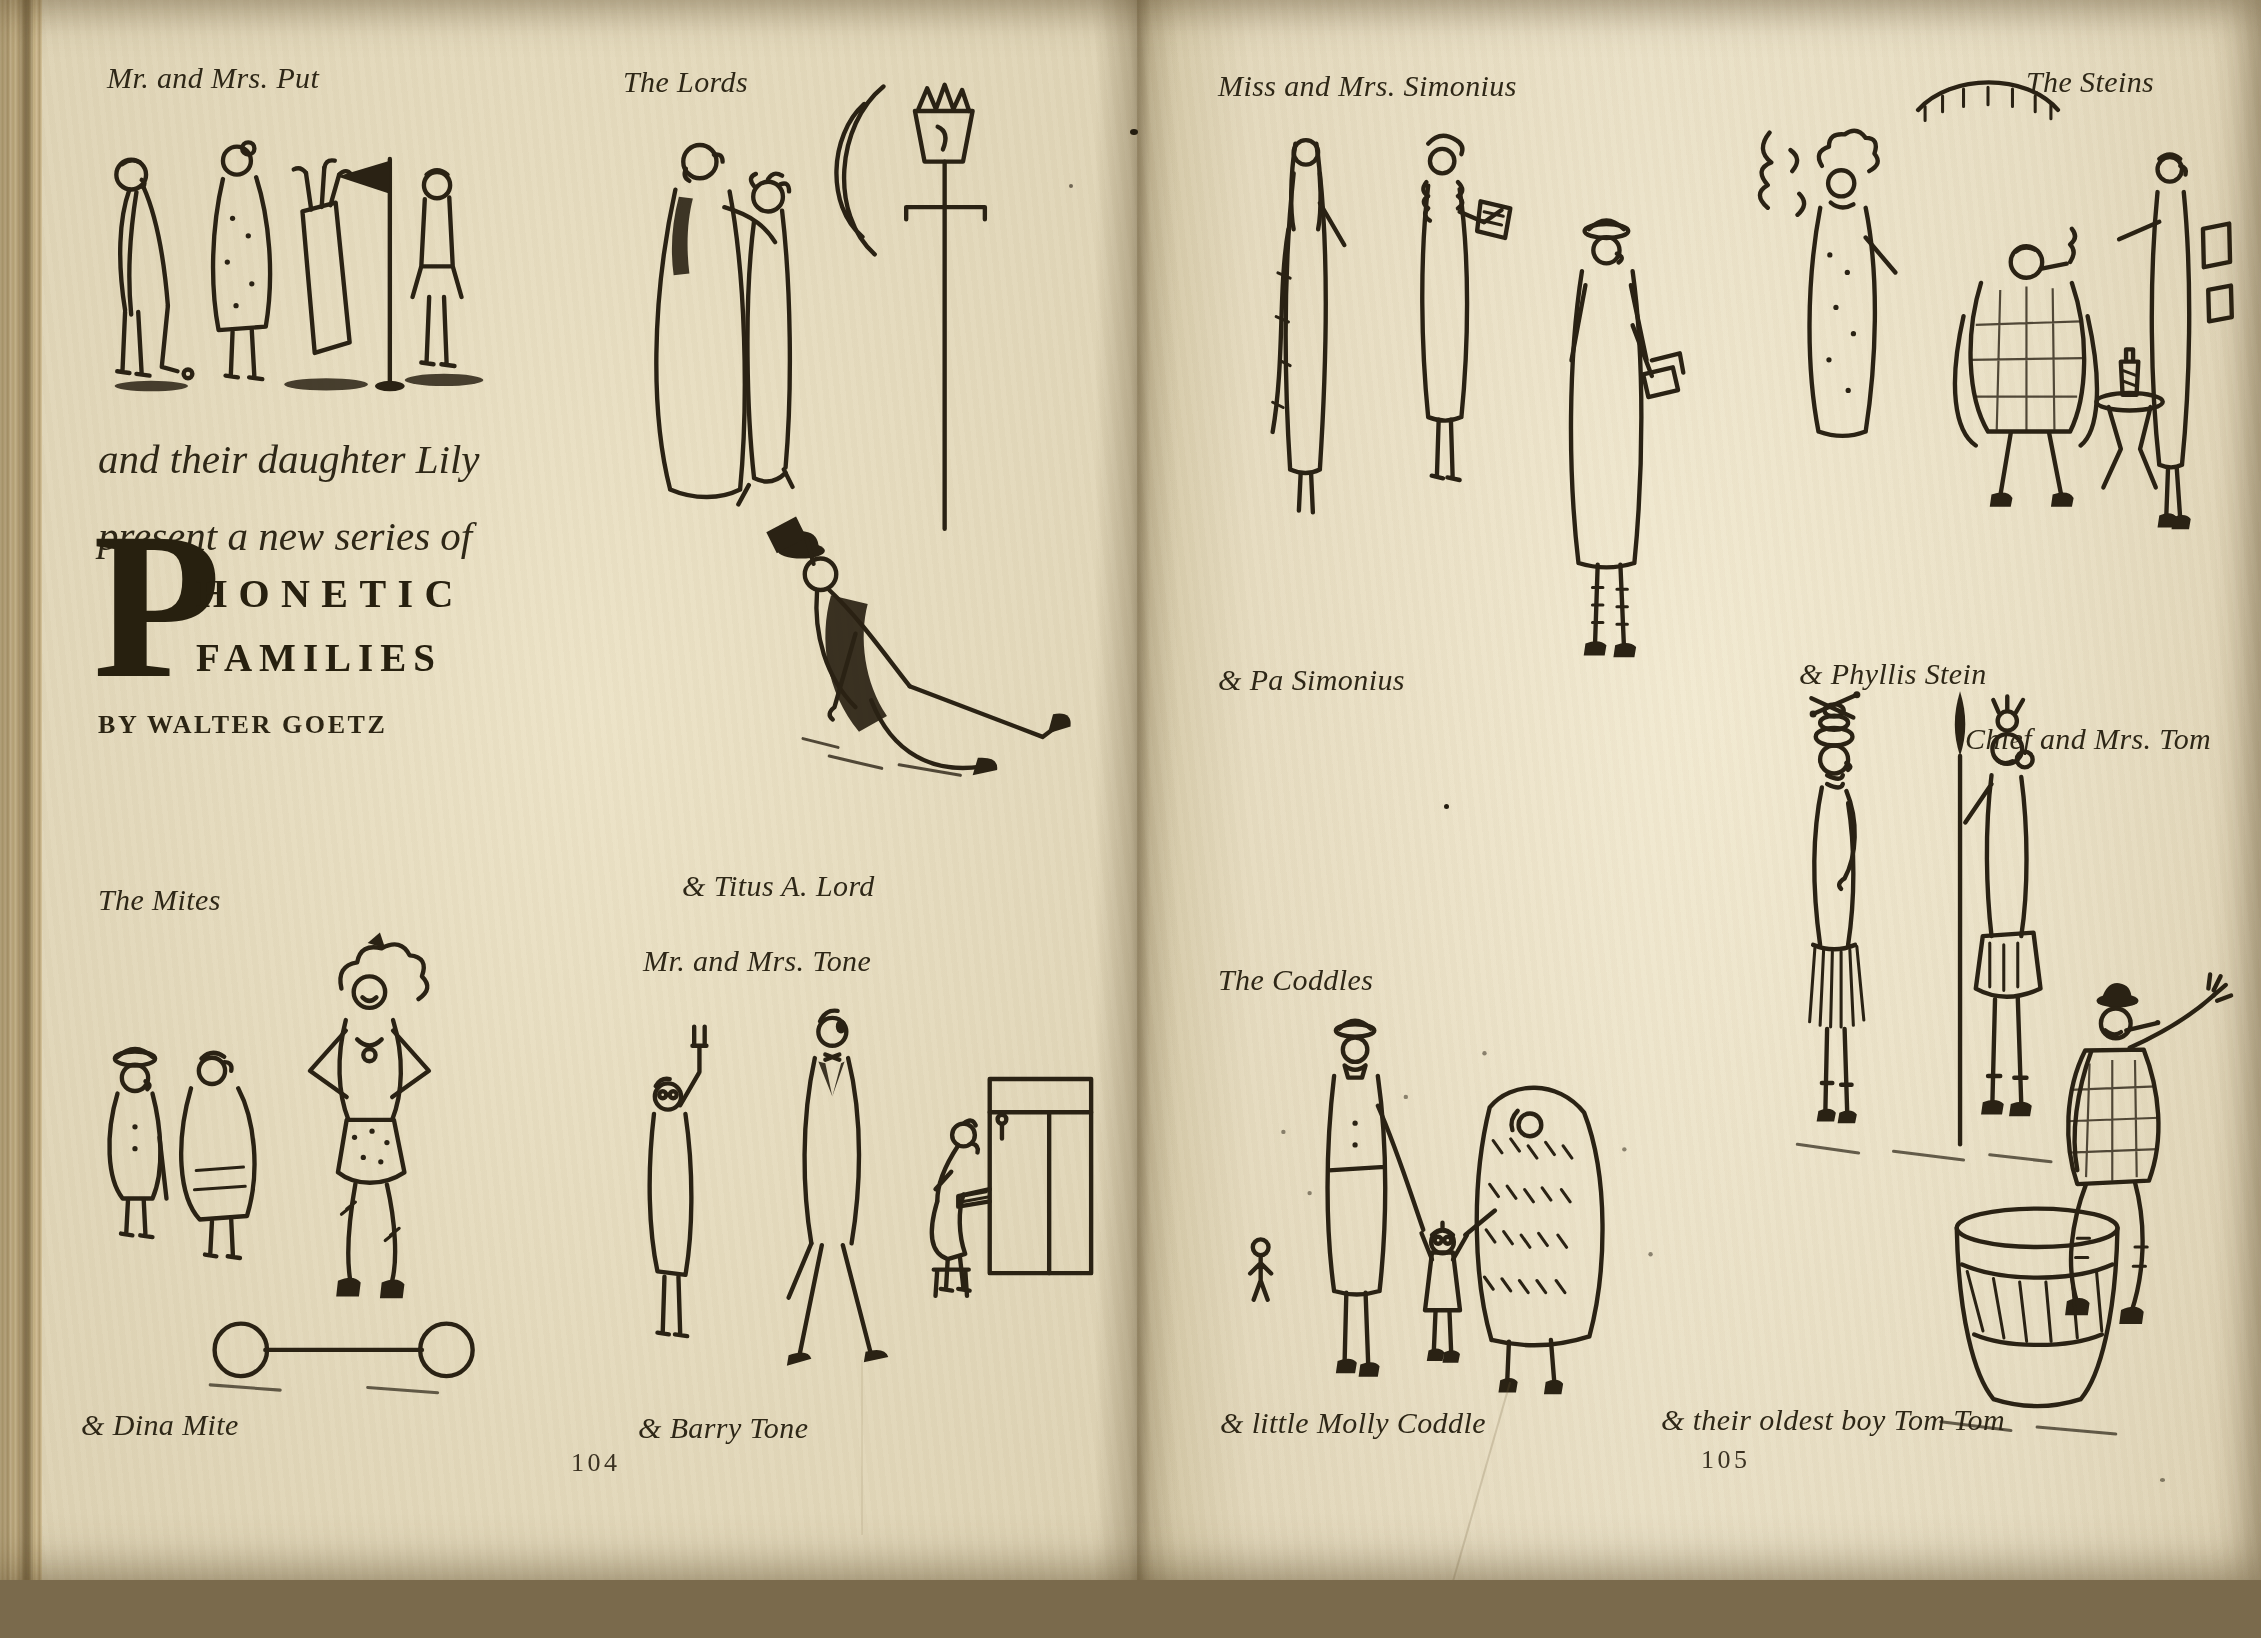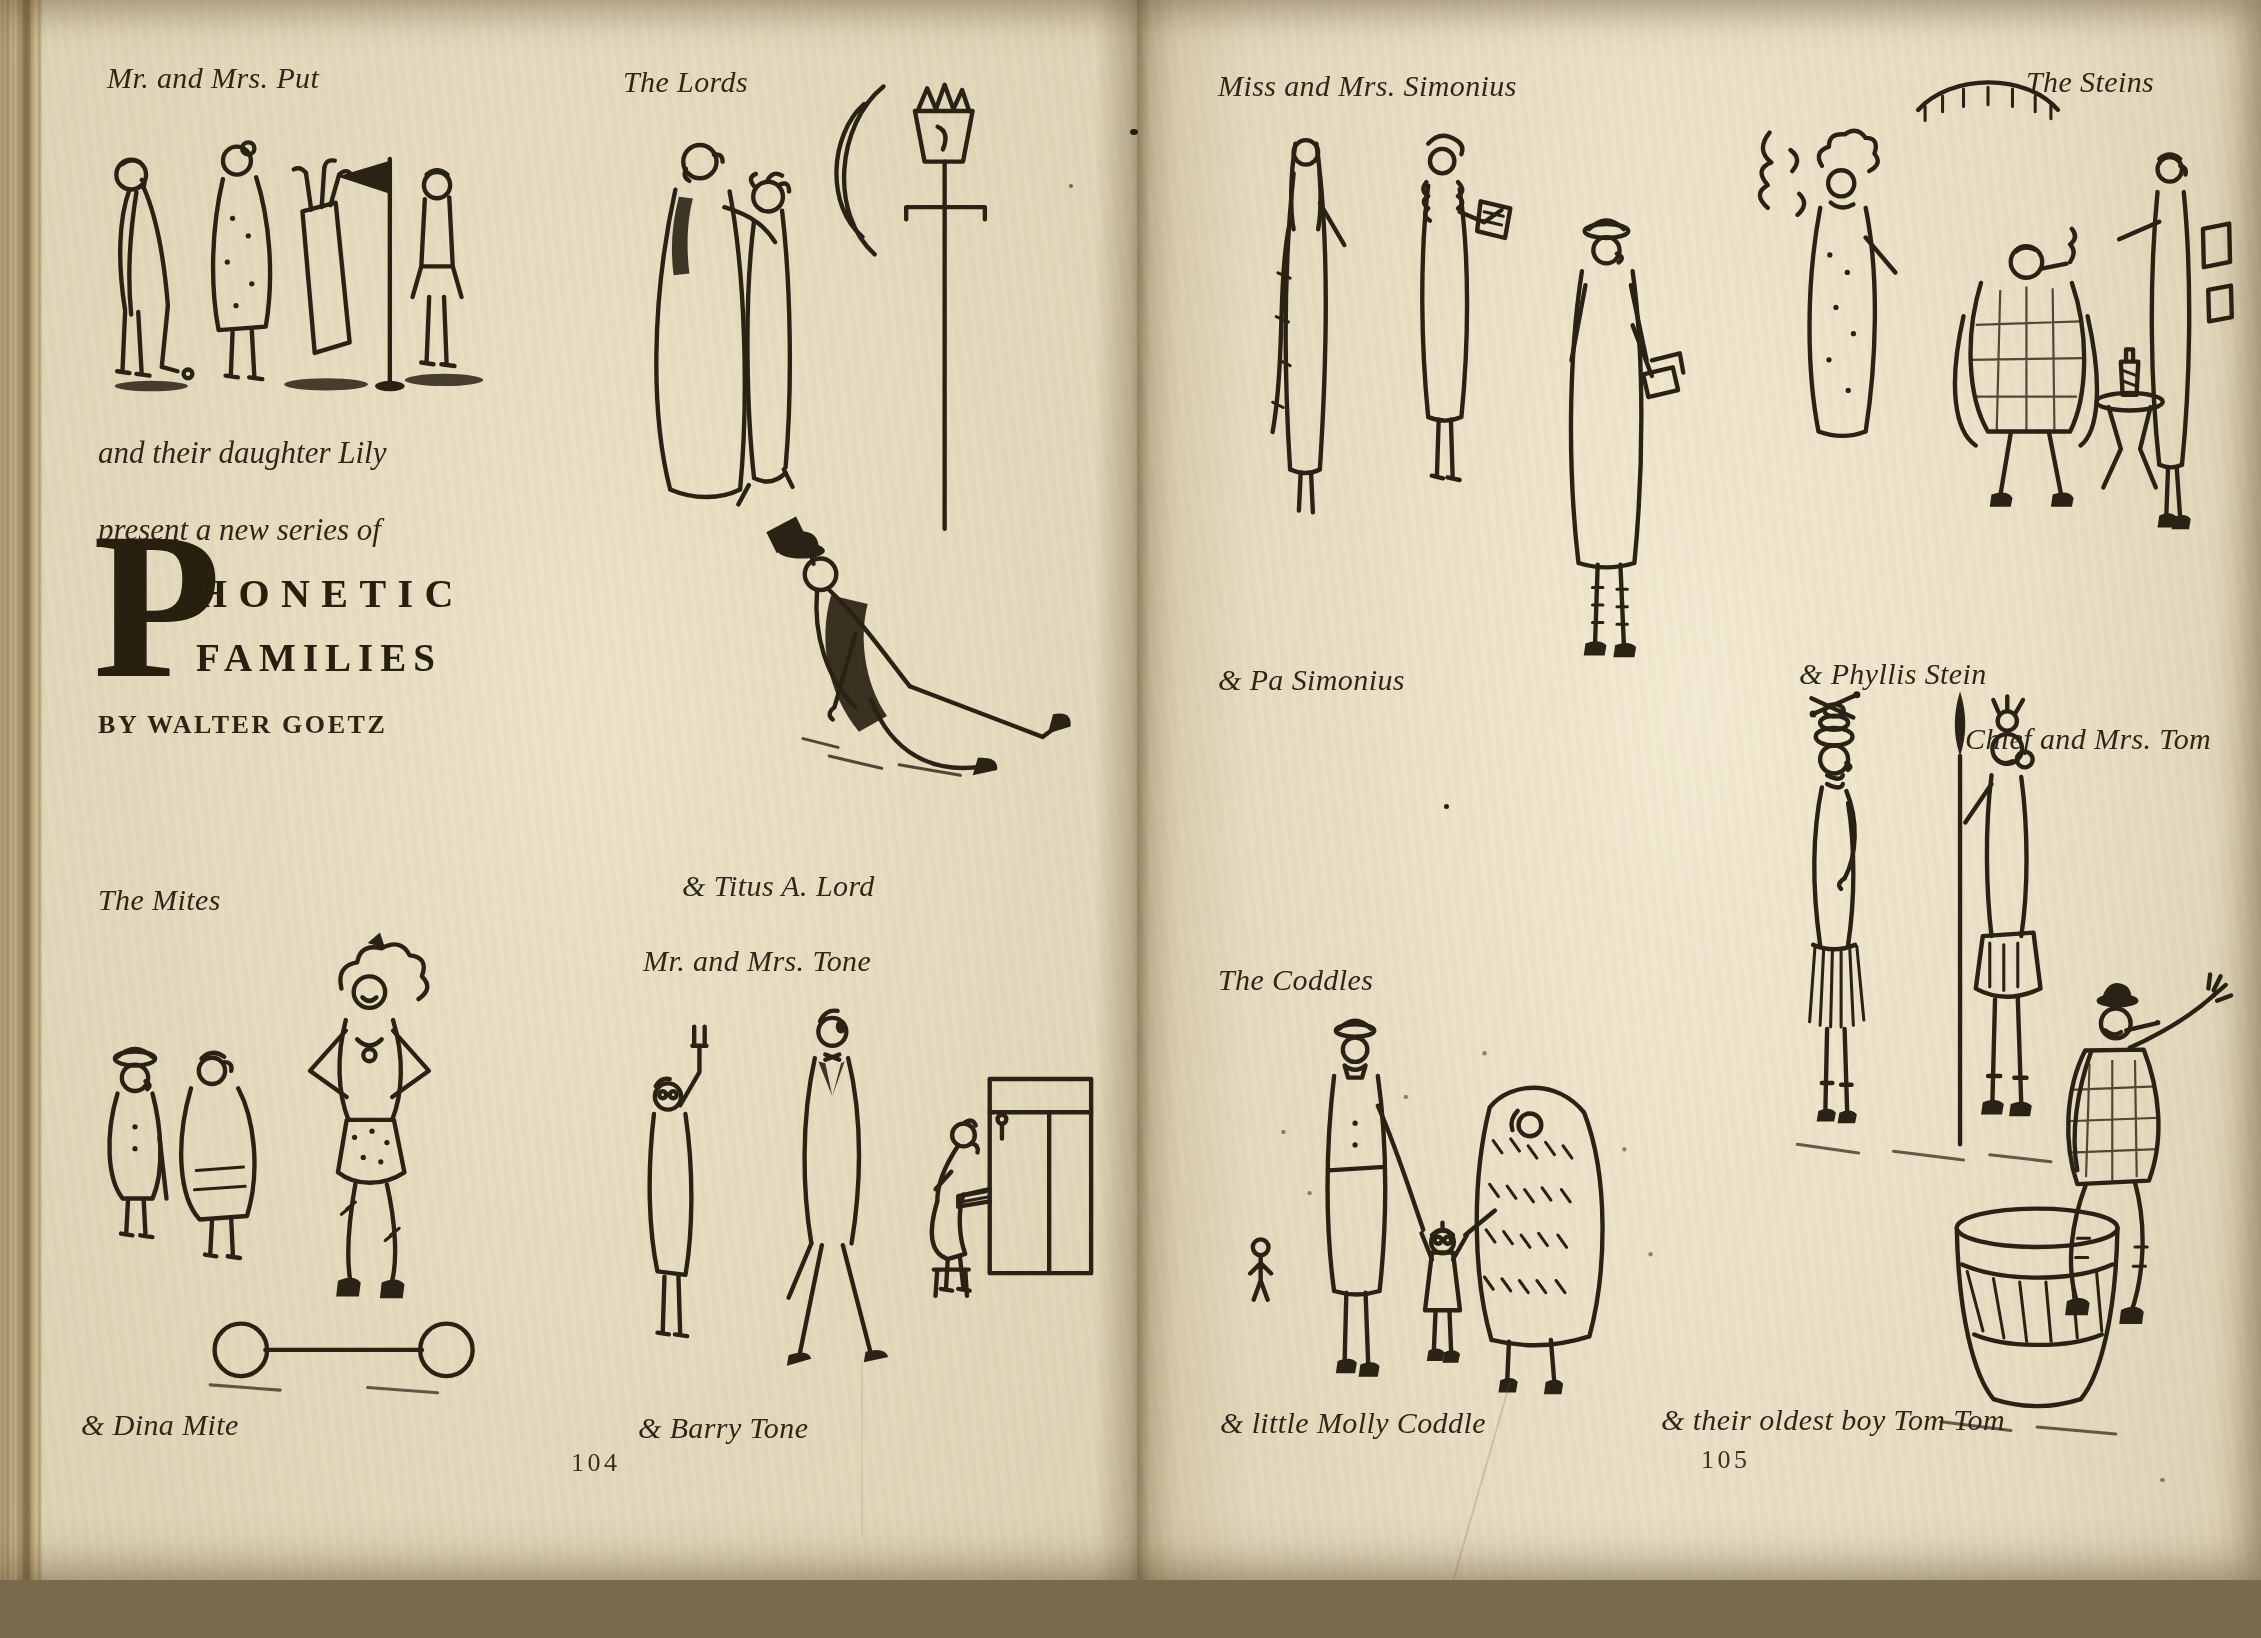--- a/index.html
+++ b/index.html
@@ -55,21 +55,21 @@
   }
   .title-line{
     position:absolute;font-weight:bold;color:#27200f;font-family:"Liberation Serif",serif;white-space:nowrap;
   }
   .t1{left:196px;top:570px;font-size:40px;letter-spacing:11.4px;}
   .t2{left:196px;top:635px;font-size:39px;letter-spacing:7px;}
   .byline{
     position:absolute;left:98px;top:710px;font-weight:bold;font-size:26px;letter-spacing:2.6px;
     color:#2c2514;white-space:nowrap;
   }
-  .intro{position:absolute;left:98px;font-style:italic;font-size:31px;color:#2e2717;white-space:nowrap;}
+  .intro{position:absolute;left:98px;font-style:italic;font-size:41px;color:#2e2717;white-space:nowrap;}
   svg.illus{position:absolute;overflow:visible;}
   .s{stroke:#2a2214;stroke-width:5;fill:none;stroke-linecap:round;stroke-linejoin:round;}
   .f{fill:#2a2214;stroke:none;}
   .g{stroke:#2a2214;stroke-width:2.5;fill:none;opacity:.8;}
   .h{stroke:#2a2214;stroke-width:3.5;fill:none;stroke-linecap:round;}
   .speck{position:absolute;border-radius:50%;background:#241d10;}
   .crease{position:absolute;pointer-events:none;background:rgba(115,96,58,.22);}
 </style>
 </head>
 <body>

